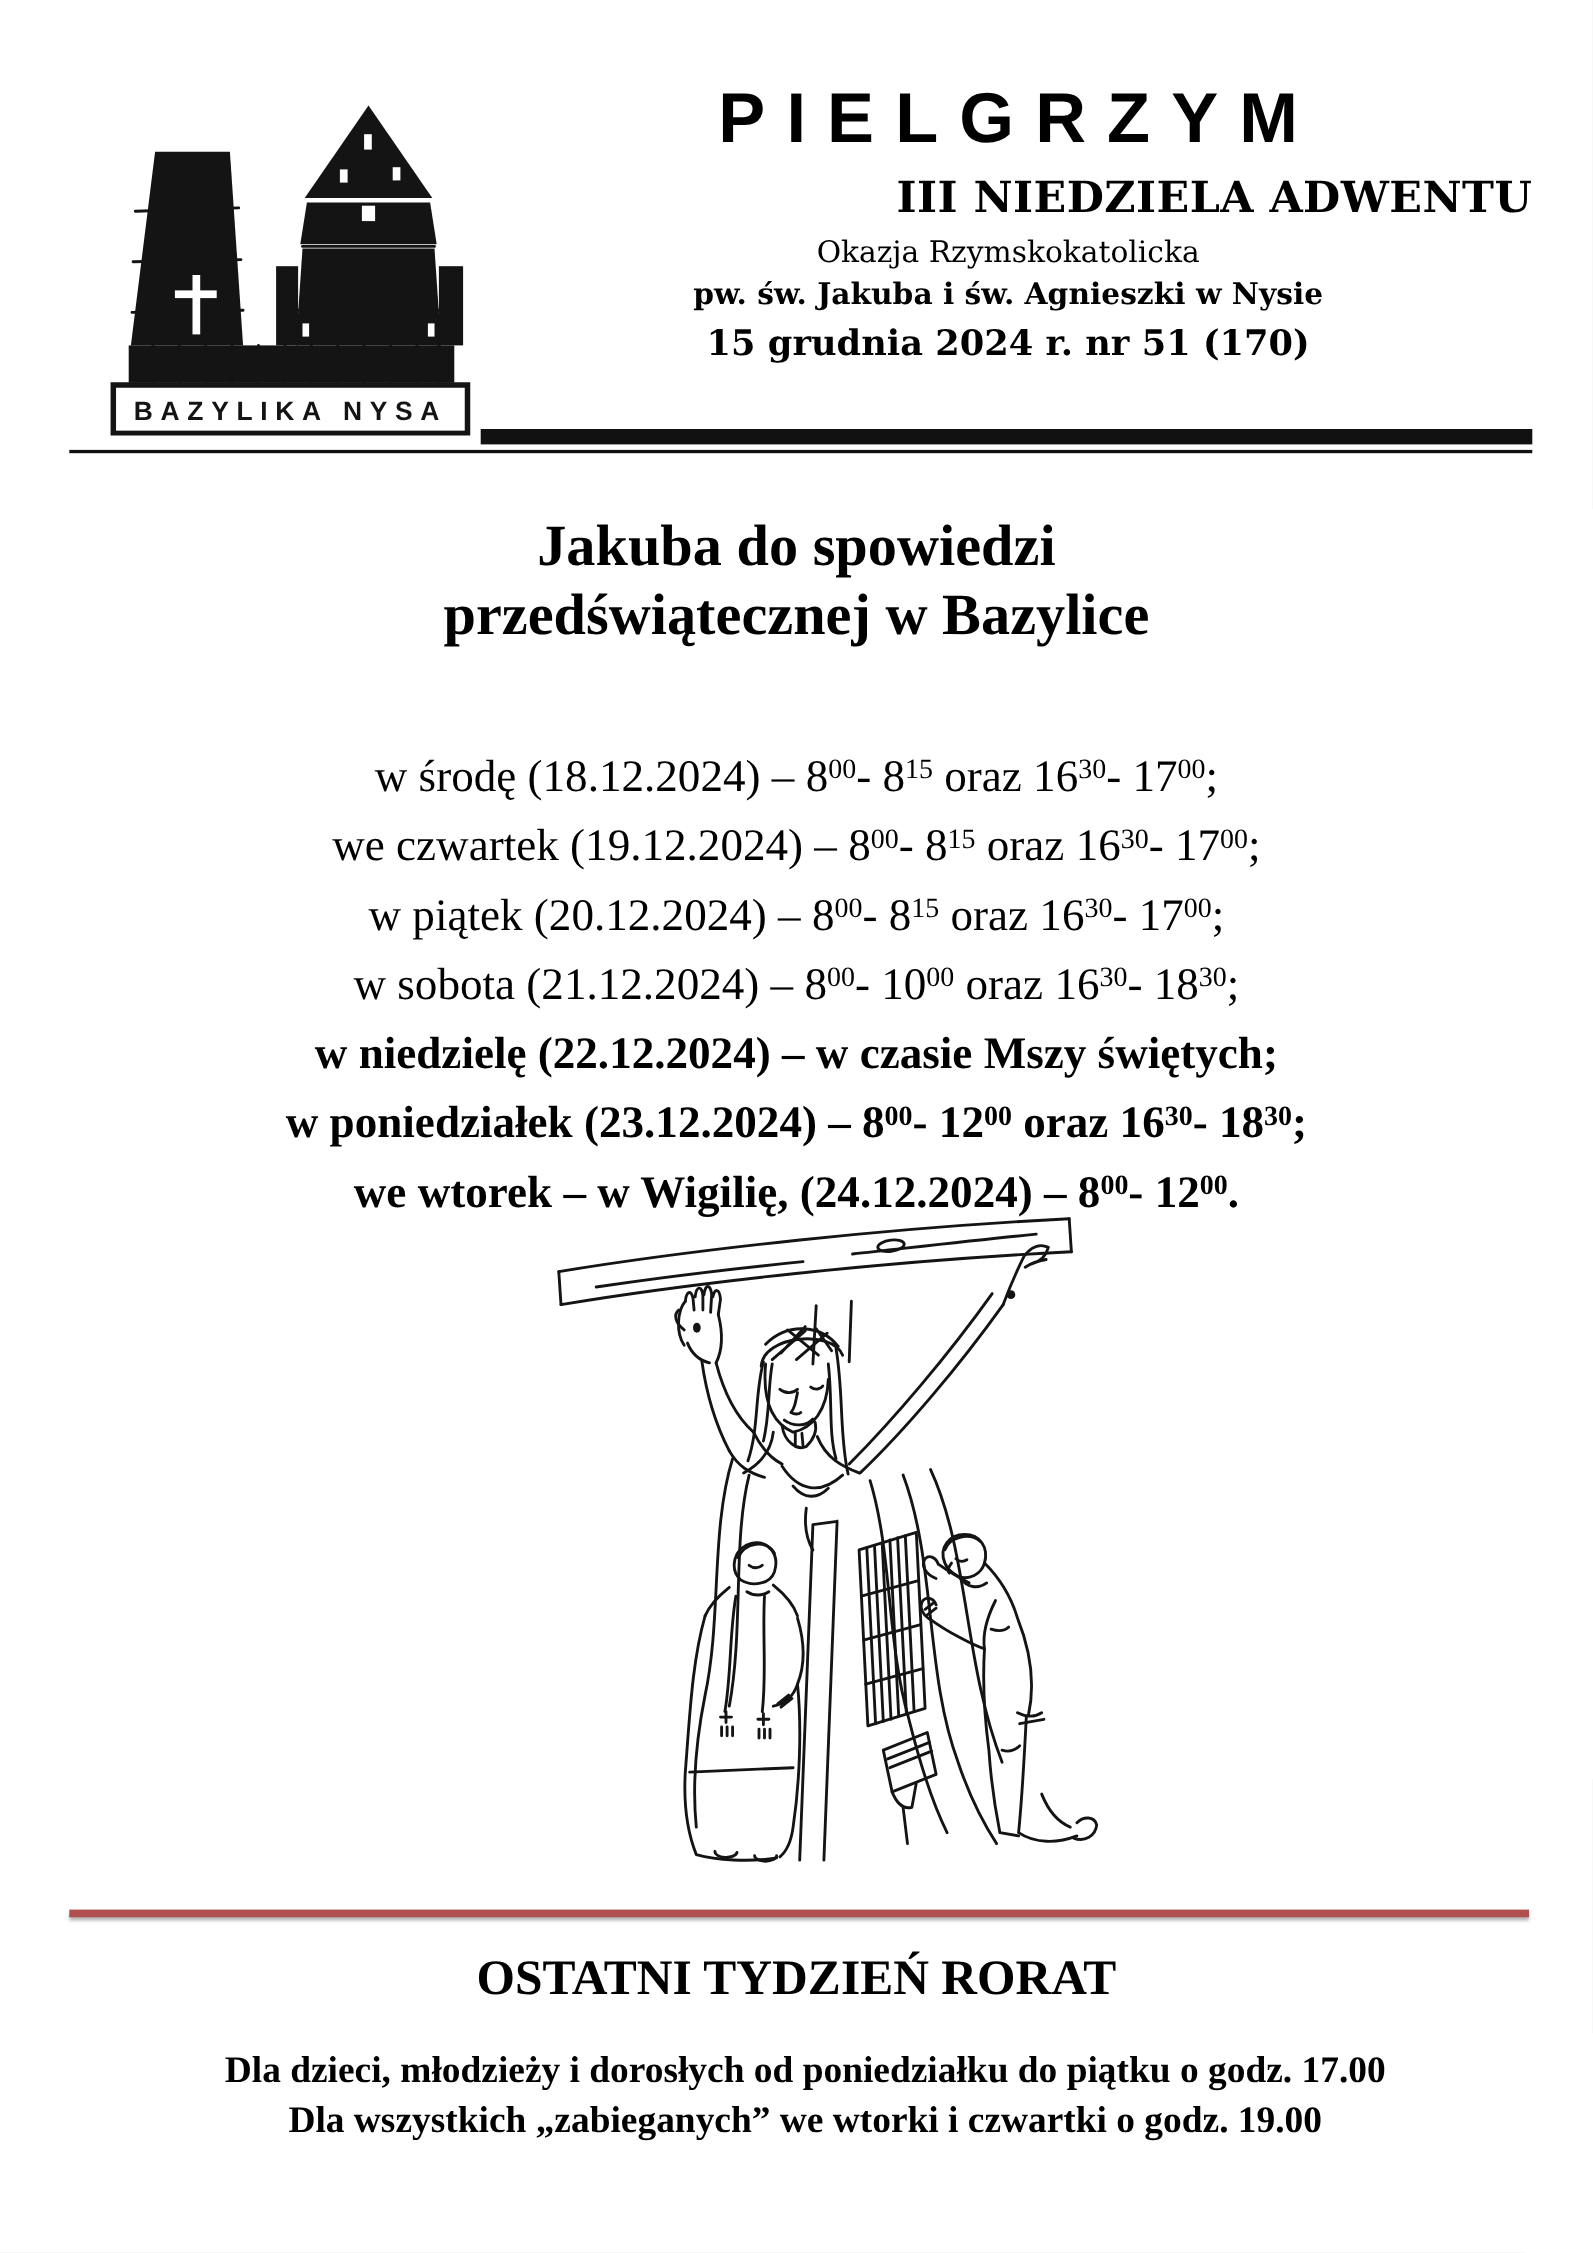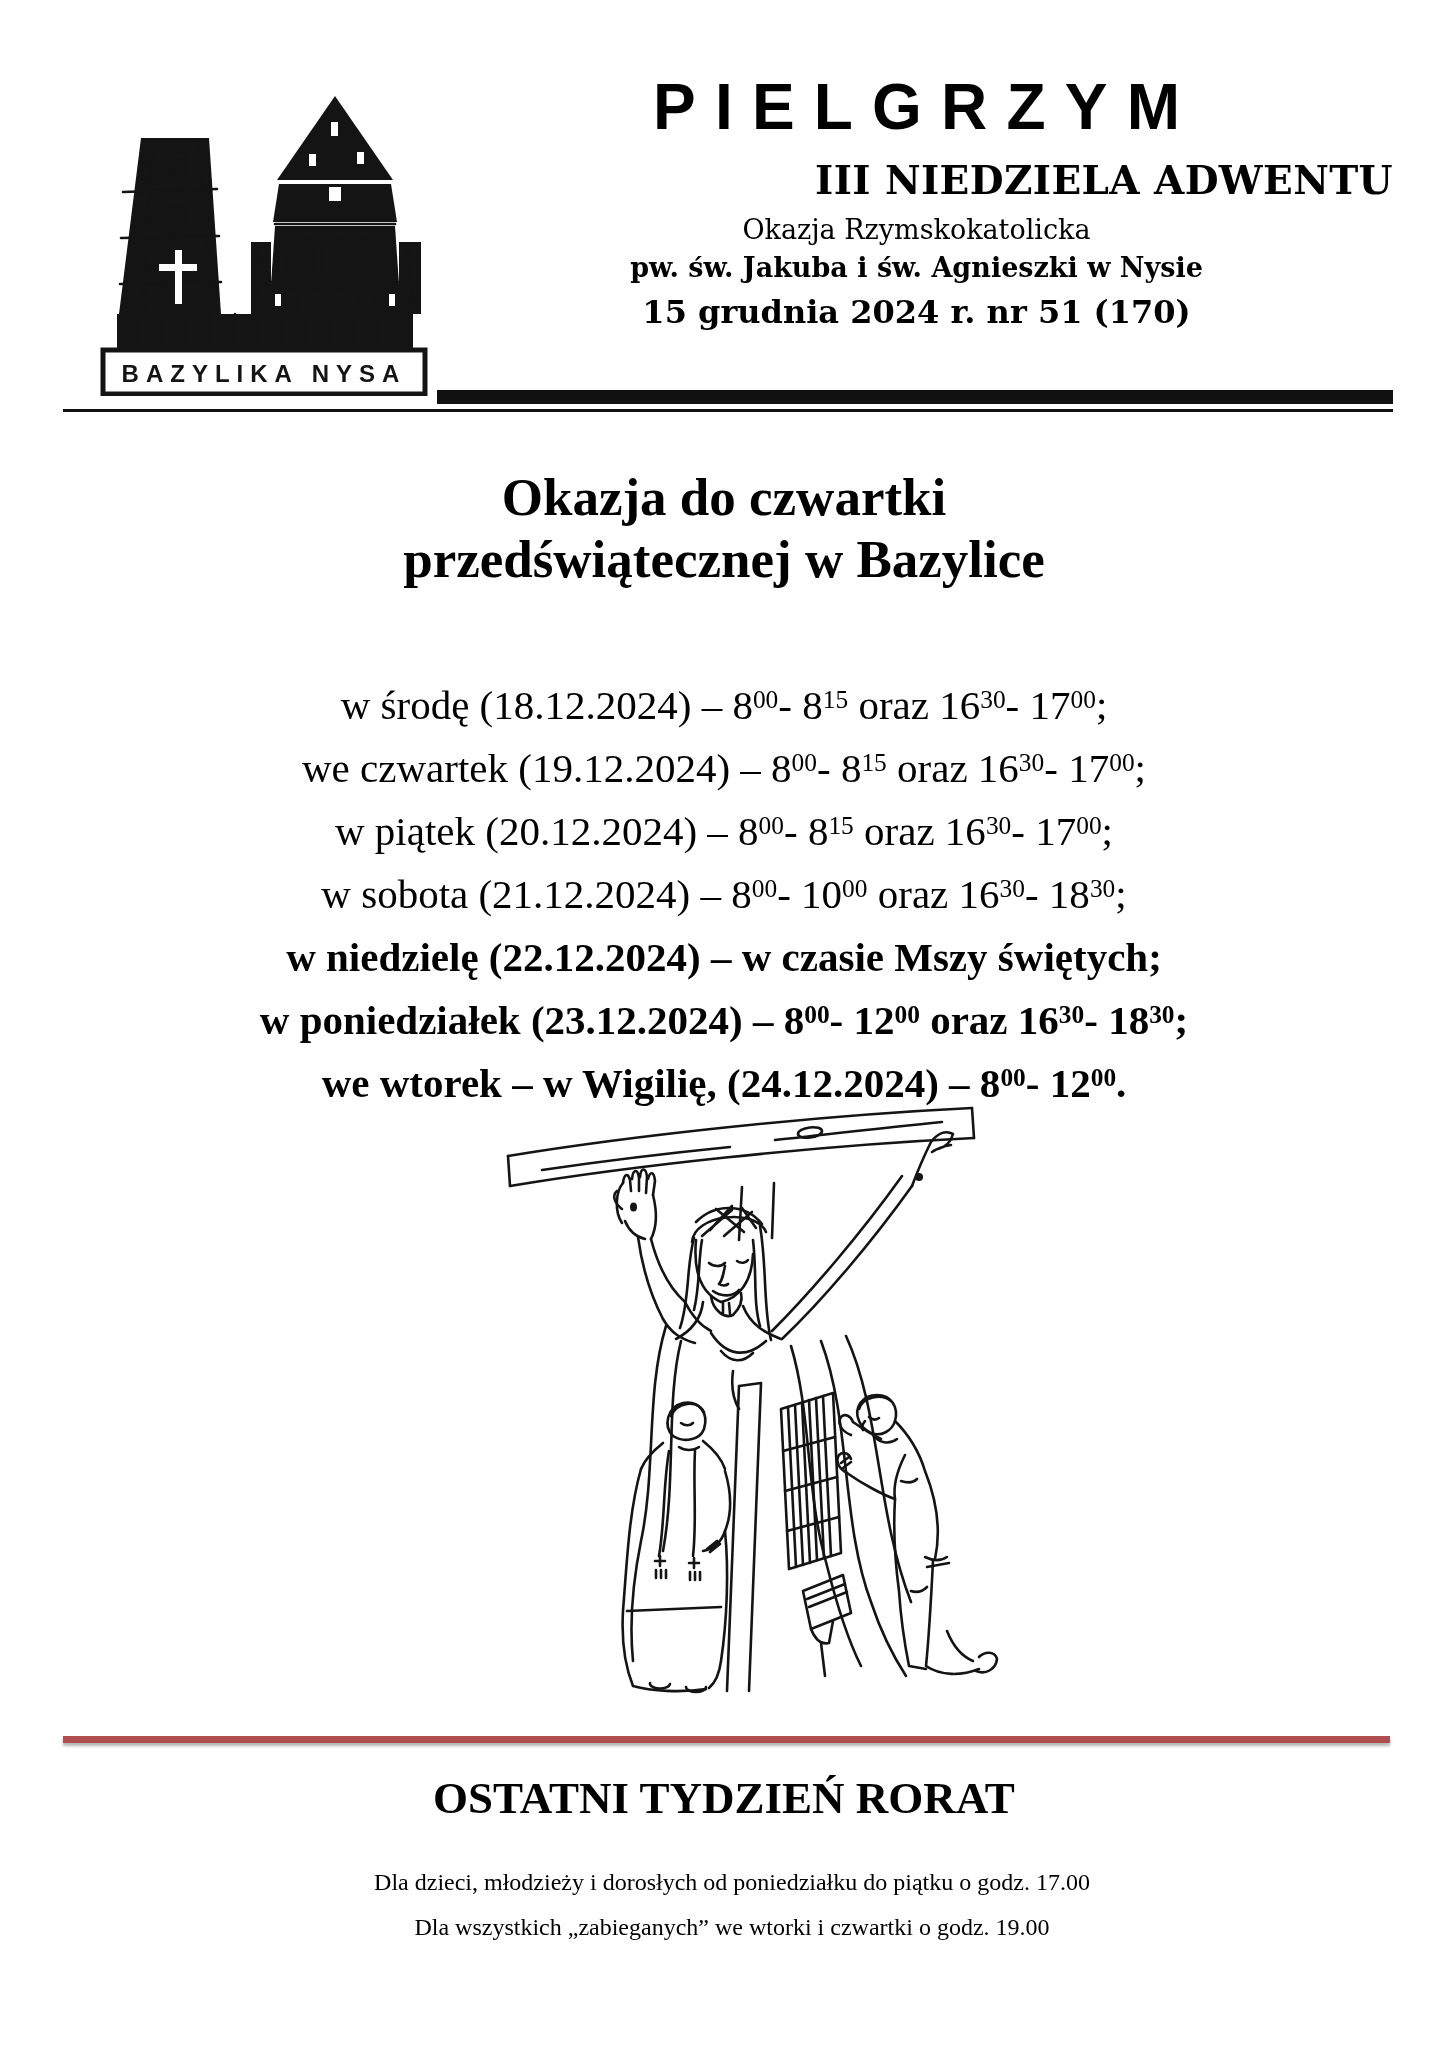--- a/index.html
+++ b/index.html
@@ -26,21 +26,21 @@
     font-weight:bold;font-size:53px;line-height:1.17;
   }
   .schedule{position:absolute;left:0;right:0;top:674px;text-align:center;}
   .schedule-line{font-size:41px;line-height:63px;}
   .schedule-line.bold{font-weight:bold;}
   .schedule-line sup{font-size:.62em;vertical-align:.45em;line-height:0;}
   .illustration{position:absolute;top:1090px;left:50%;transform:translateX(calc(-50% + 26px));width:540px;height:620px;}
   
   .divider-red{position:absolute;left:63px;right:58px;top:1736px;height:7px;background:#b04f4f;box-shadow:0 3px 3px rgba(110,110,110,.5);}
   .rorat-heading{position:absolute;left:0;right:0;top:1772px;text-align:center;font-weight:bold;font-size:45px;}
-  .rorat-lines{position:absolute;left:16px;right:0;top:1860px;text-align:center;font-weight:normal;font-size:24px;line-height:45px;}
+  .rorat-lines{position:absolute;left:16px;right:0;top:1860px;text-align:center;font-weight:bold;font-size:34px;line-height:45px;}
   
   .lineart path,.lineart ellipse,.lineart circle{stroke:#141414;stroke-width:2.6;fill:none;stroke-linecap:round;stroke-linejoin:round;}
   .lineart .fillink{fill:#141414;stroke:none;}
 </style>
 </head>
 <body>
 
 <div class="page">
 
   <svg class="logo lineart" viewBox="0 0 338 308" aria-hidden="true">
@@ -93,21 +93,21 @@
     <div class="masthead-title">PIELGRZYM</div>
     <div class="masthead-subtitle">III NIEDZIELA ADWENTU</div>
     <div class="parish-line">Okazja Rzymskokatolicka</div>
     <div class="parish-line second">pw. św. Jakuba i św. Agnieszki w Nysie</div>
     <div class="issue-line">15 grudnia 2024 r. nr 51 (170)</div>
   </div>
   <div class="rule-thick" style="background: rgb(17, 17, 17);"></div>
   <div class="rule-thin" style="background: rgb(17, 17, 17);"></div>
 
   <div class="main-heading">
-    <div>Okazja do czwartki</div>
+    <div>Jakuba do spowiedzi</div>
     <div>przedświątecznej w Bazylice</div>
   </div>
 
   <div class="schedule">
       <div class="schedule-line">w środę (18.12.2024) – 8<sup>00</sup>- 8<sup>15</sup> oraz 16<sup>30</sup>- 17<sup>00</sup>;</div>
       <div class="schedule-line">we czwartek (19.12.2024) – 8<sup>00</sup>- 8<sup>15</sup> oraz 16<sup>30</sup>- 17<sup>00</sup>;</div>
       <div class="schedule-line">w piątek (20.12.2024) – 8<sup>00</sup>- 8<sup>15</sup> oraz 16<sup>30</sup>- 17<sup>00</sup>;</div>
       <div class="schedule-line">w sobota (21.12.2024) – 8<sup>00</sup>- 10<sup>00</sup> oraz 16<sup>30</sup>- 18<sup>30</sup>;</div>
       <div class="schedule-line bold">w niedzielę (22.12.2024) – w czasie Mszy świętych;</div>
       <div class="schedule-line bold">w poniedziałek (23.12.2024) – 8<sup>00</sup>- 12<sup>00</sup> oraz 16<sup>30</sup>- 18<sup>30</sup>;</div>

